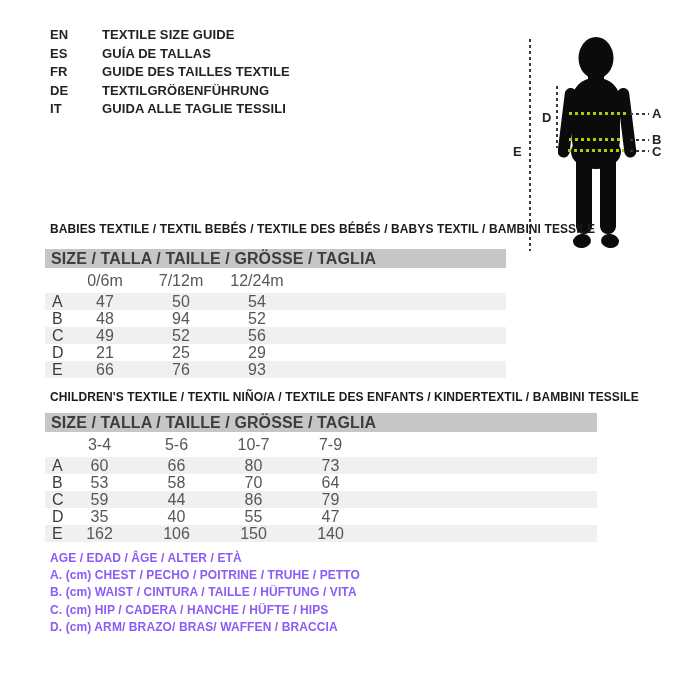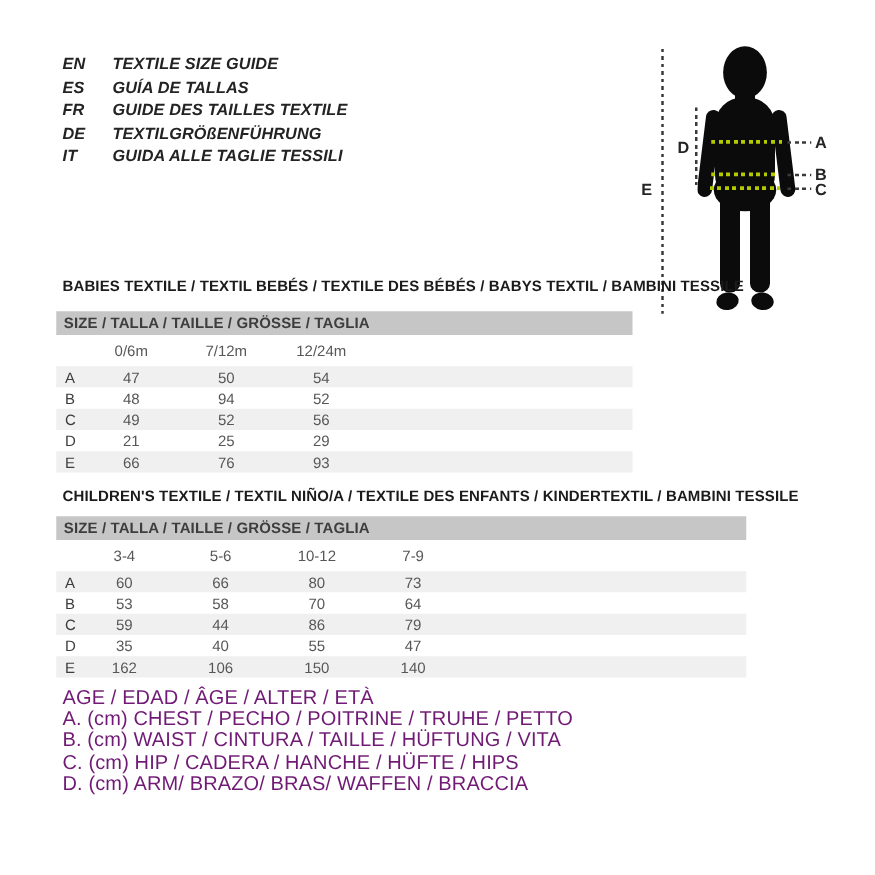--- a/index.html
+++ b/index.html
@@ -8,47 +8,47 @@
     font-family:"Liberation Sans", sans-serif;
     background:#ffffff;
     position:relative;
     overflow:hidden;
     -webkit-font-smoothing:antialiased;
     color:#1d1d1d;
   }
   .abs { position:absolute; }
 
   
-  .lang-block { left:50px; top:42px; display:grid; grid-template-columns:40px auto; column-gap:0;font-style:italic; }
+  .lang-block { left:50px; top:26px; display:grid; grid-template-columns:40px auto; column-gap:12px; }
   .lang-code, .lang-label { font-size:13px; font-weight:700; line-height:18.6px; letter-spacing:.1px; color:#232323; white-space:nowrap; }
 
   
   .dash-v { width:2px; background:repeating-linear-gradient(to bottom,#3a3a3a 0,#3a3a3a 3px,transparent 3px,transparent 6px); }
   .dash-h-dark { height:2px; background:repeating-linear-gradient(to right,#3a3a3a 0,#3a3a3a 3px,transparent 3px,transparent 6px); }
   .dash-h-accent { height:3px; background:repeating-linear-gradient(to right,var(--accent,#b5c900) 0,var(--accent,#b5c900) 3px,transparent 3px,transparent 6px); }
   .marker { font-size:13px; font-weight:600; color:#242424; line-height:13px; }
 
   
   .section-title { font-size:12px; font-weight:700; letter-spacing:.1px; color:#1b1b1b; white-space:nowrap; }
 
   
-  .size-table { font-size:12px; }
+  .size-table { font-size:16px; }
   .band { height:19px; background:#c6c6c6; color:#3d3d3d; font-weight:600; line-height:19px; padding-left:6px; letter-spacing:.1px; }
   .t-row { display:grid; align-items:center; height:17px; color:#575757; }
   .t-colhead { display:grid; align-items:center; height:25px; color:#575757; }
   .babies .t-row, .babies .t-colhead { grid-template-columns:22px 76px 76px 76px 1fr; }
   .children .t-row, .children .t-colhead { grid-template-columns:16px 77px 77px 77px 77px 1fr; }
   .t-row:nth-child(odd) { background:#f0f0f0; }
   .rows-wrap .t-row:nth-child(even) { background:#ffffff; }
   .cell { text-align:center; }
   .cell-label { text-align:left; padding-left:7px; color:#3c3c3c; }
 
   
   .legend { left:50px; top:550px; }
-  .legend div { font-size:16px; font-weight:400; line-height:17.2px; letter-spacing:.1px; color:#701a75; white-space:nowrap; }
+  .legend div { font-size:12px; font-weight:700; line-height:17.2px; letter-spacing:.1px; color:#8b5cf6; white-space:nowrap; }
 </style>
 </head>
 <body>
 
 <div class="abs lang-block">
   <span class="lang-code">EN</span>
   <span class="lang-label">TEXTILE SIZE GUIDE</span>
   <span class="lang-code">ES</span>
   <span class="lang-label">GUÍA DE TALLAS</span>
   <span class="lang-code">FR</span>
@@ -141,21 +141,21 @@
 </div>
 
 <div class="abs section-title" style="left:50px;top:390px;">CHILDREN'S TEXTILE / TEXTIL NIÑO/A / TEXTILE DES ENFANTS / KINDERTEXTIL / BAMBINI TESSILE</div>
 
 <div class="abs size-table children" style="left:45px;top:413px;width:552px;">
   <div class="band">SIZE / TALLA / TAILLE / GRÖSSE / TAGLIA</div>
   <div class="t-colhead">
     <span class="cell"></span>
     <span class="cell">3-4</span>
     <span class="cell">5-6</span>
-    <span class="cell">10-12</span>
+    <span class="cell">10-7</span>
     <span class="cell">7-9</span>
     <span></span>
   </div>
   <div class="rows-wrap">
     <div class="t-row">
       <span class="cell-label">A</span>
       <span class="cell">60</span>
       <span class="cell">66</span>
       <span class="cell">80</span>
       <span class="cell">73</span>

